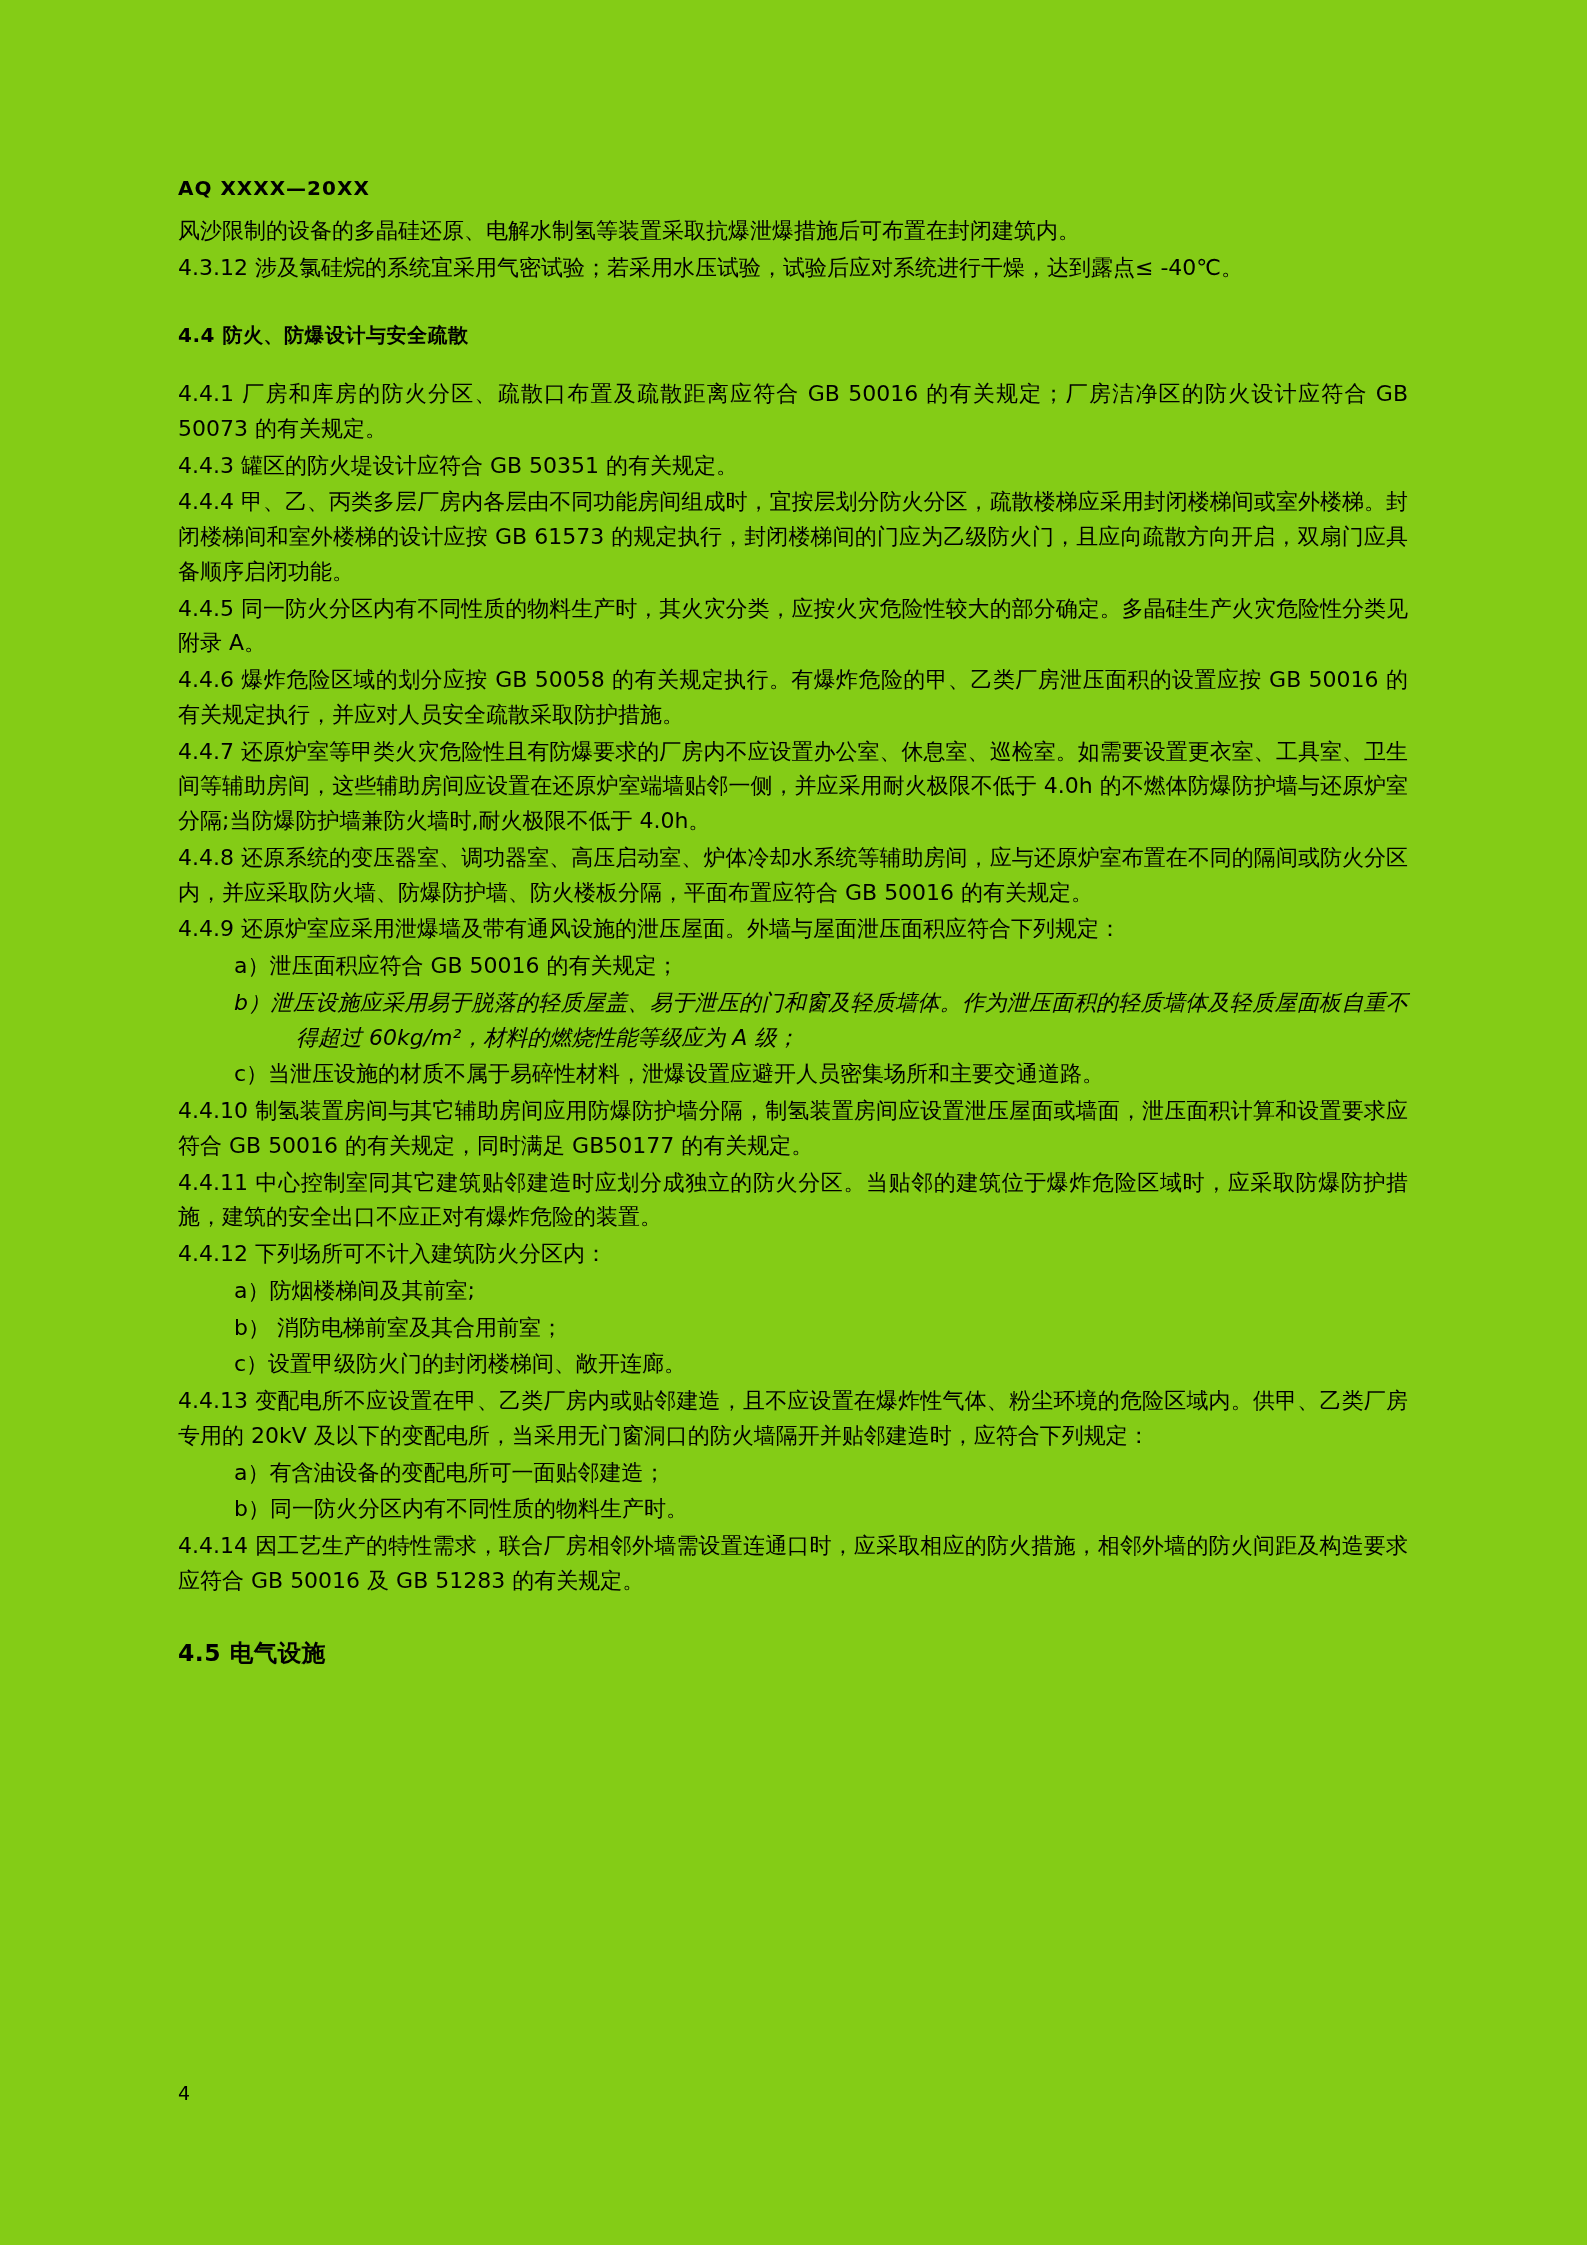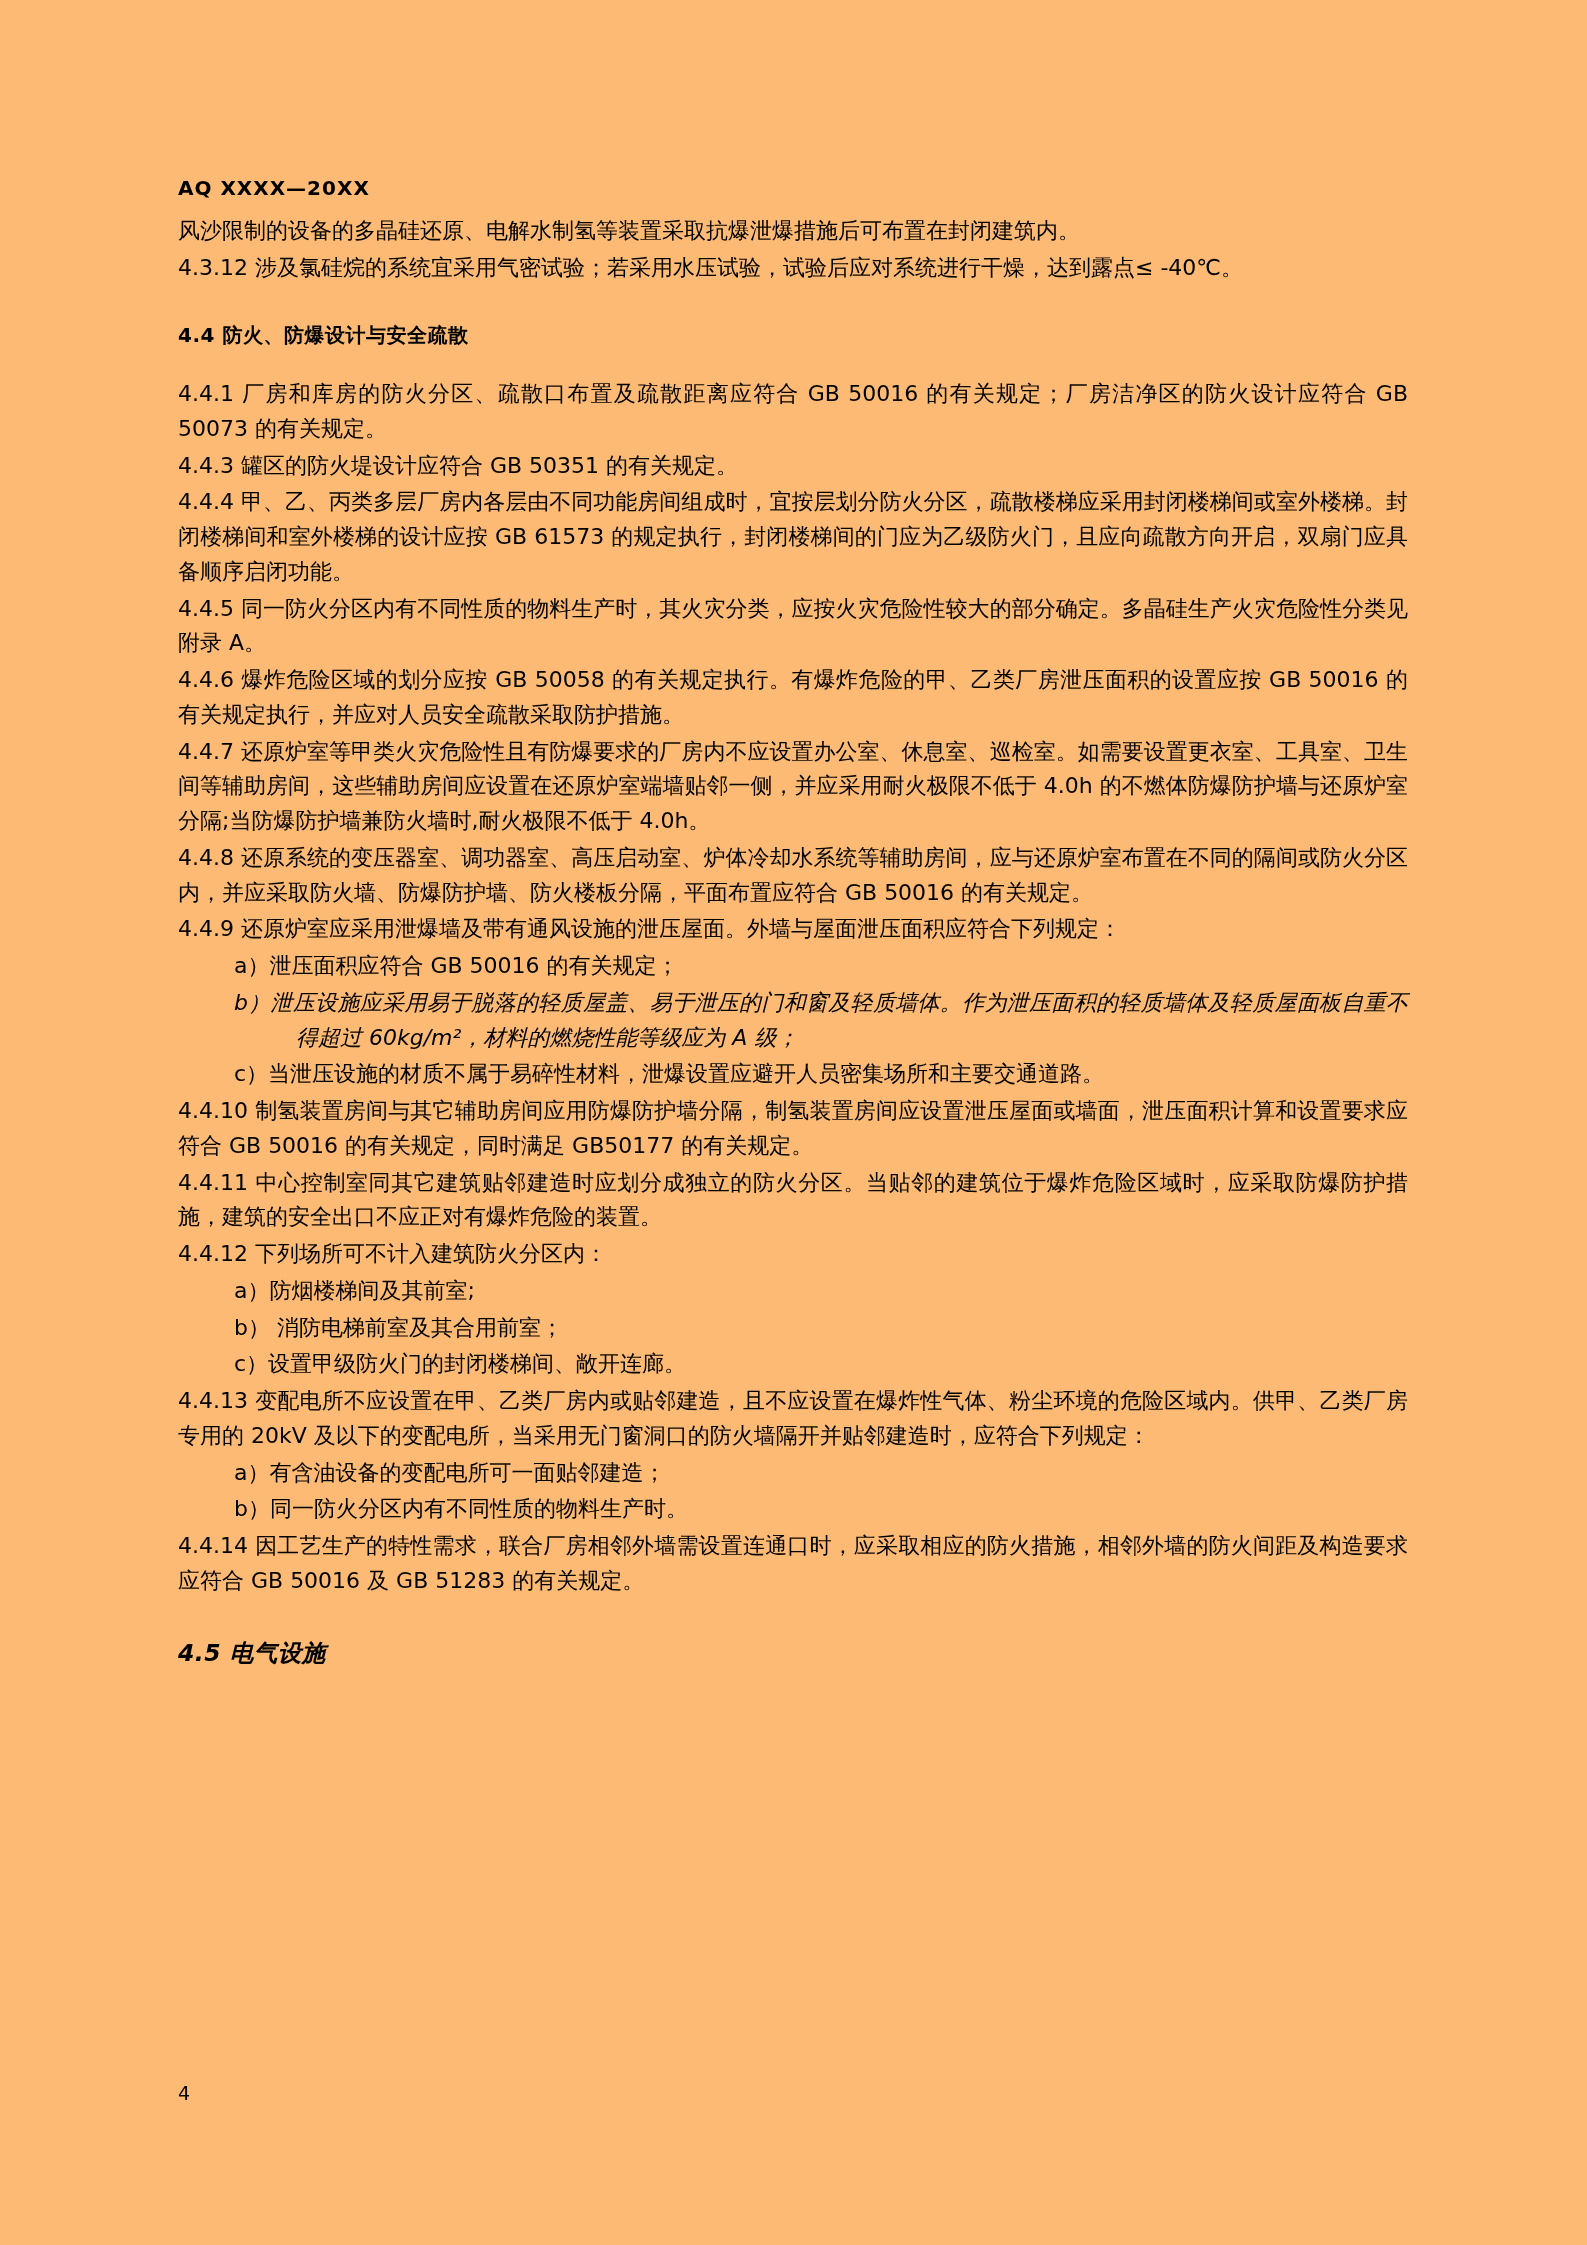--- a/index.html
+++ b/index.html
@@ -4,21 +4,21 @@
 <style>
   html, body {
     margin: 0;
     padding: 0;
     background: #ffffff;
   }
   .page {
     position: relative;
     width: 1587px;
     height: 2245px;
-    background: #fdba74;
+    background: #84cc16;
     box-sizing: border-box;
     font-family: "DejaVu Sans", "Liberation Sans", sans-serif;
     color: #000000;
   }
   .content {
     position: absolute;
     left: 178px;
     top: 176px;
     width: 1230px;
   }
@@ -43,21 +43,20 @@
     font-weight: bold;
     font-size: 20px;
     margin-top: 34px;
     margin-bottom: 26px;
     letter-spacing: 0.5px;
   }
   .section-title.last {
     margin-top: 36px;
     margin-bottom: 12px;
     font-size: 23.5px;
-    font-style: italic;
   }
   .indent-a {
     padding-left: 56px;
     text-indent: 0;
   }
   .hang {
     padding-left: 118px;
     text-indent: -62px;
     font-style: italic;
   }

